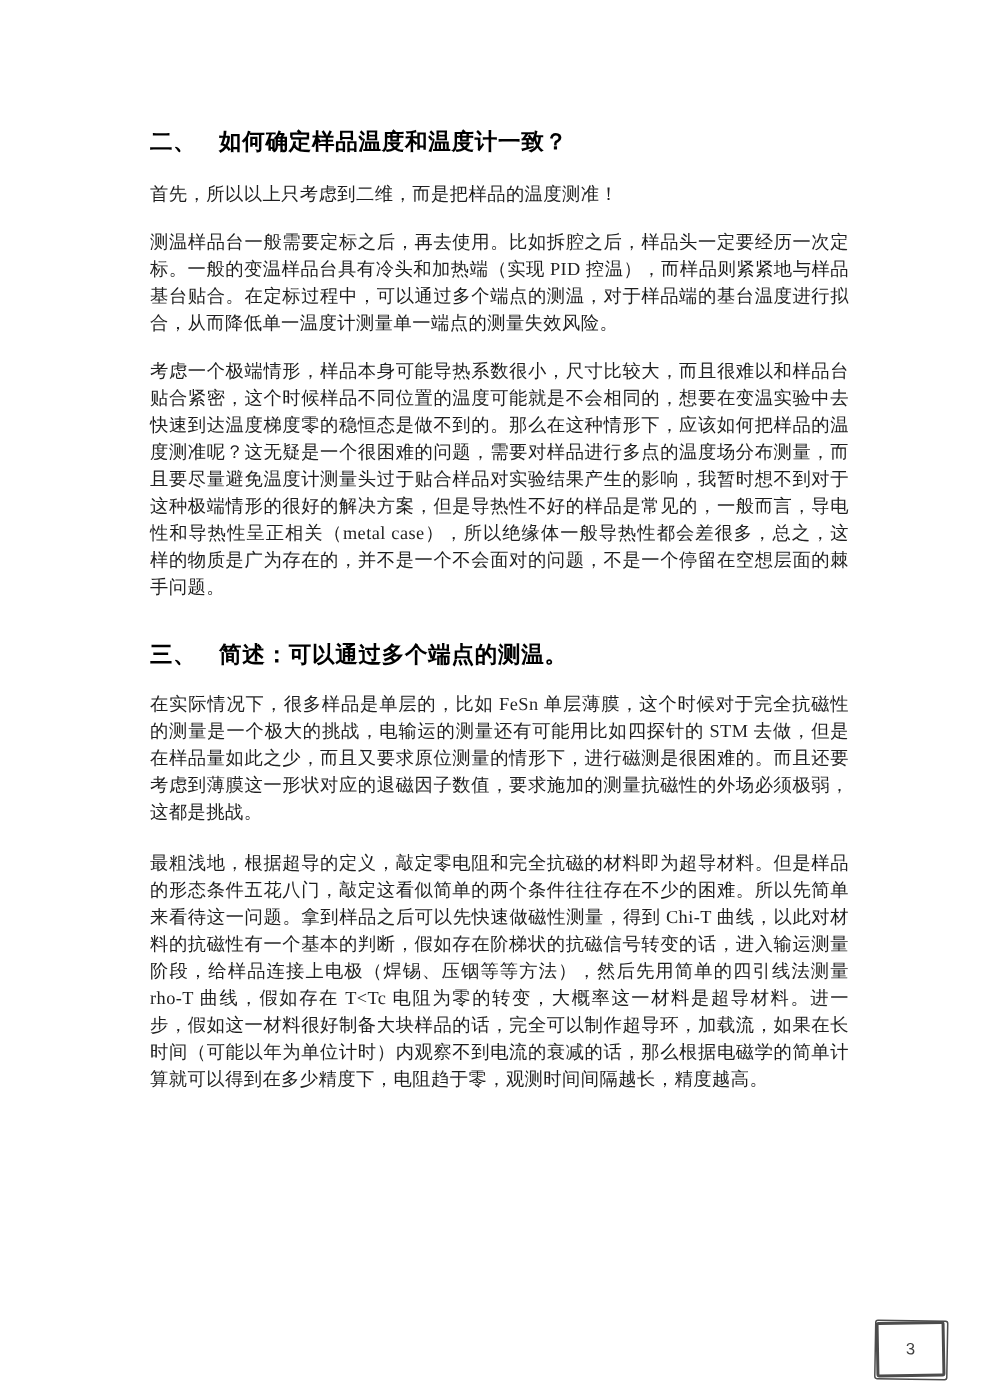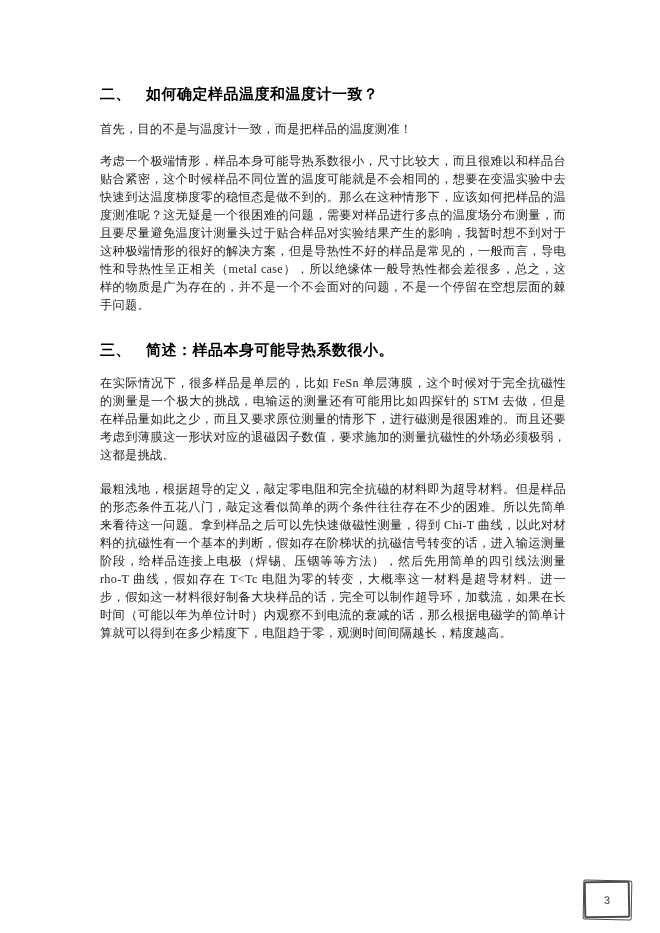--- a/index.html
+++ b/index.html
@@ -83,28 +83,29 @@
 <body>
 
 <div class="page">
   <main class="content">
 
     <section class="doc-section">
       <h2 class="heading">
         <span class="h-num">二、</span>
         <span class="h-title">如何确定样品温度和温度计一致？</span>
       </h2>
-      <p class="para first">首先，目的不是与温度计一致，而是把样品的温度测准！</p>
+      <p class="para first">首先，所以以上只考虑到二维，而是把样品的温度测准！</p>
+      <p class="para">测温样品台一般需要定标之后，再去使用。比如拆腔之后，样品头一定要经历一次定标。一般的变温样品台具有冷头和加热端（实现 PID 控温），而样品则紧紧地与样品基台贴合。在定标过程中，可以通过多个端点的测温，对于样品端的基台温度进行拟合，从而降低单一温度计测量单一端点的测量失效风险。</p>
       <p class="para">考虑一个极端情形，样品本身可能导热系数很小，尺寸比较大，而且很难以和样品台贴合紧密，这个时候样品不同位置的温度可能就是不会相同的，想要在变温实验中去快速到达温度梯度零的稳恒态是做不到的。那么在这种情形下，应该如何把样品的温度测准呢？这无疑是一个很困难的问题，需要对样品进行多点的温度场分布测量，而且要尽量避免温度计测量头过于贴合样品对实验结果产生的影响，我暂时想不到对于这种极端情形的很好的解决方案，但是导热性不好的样品是常见的，一般而言，导电性和导热性呈正相关（metal case），所以绝缘体一般导热性都会差很多，总之，这样的物质是广为存在的，并不是一个不会面对的问题，不是一个停留在空想层面的棘手问题。</p>
     </section>
 
     <section class="doc-section">
       <h2 class="heading">
         <span class="h-num">三、</span>
-        <span class="h-title">简述：样品本身可能导热系数很小。</span>
+        <span class="h-title">简述：可以通过多个端点的测温。</span>
       </h2>
       <p class="para">在实际情况下，很多样品是单层的，比如 FeSn 单层薄膜，这个时候对于完全抗磁性的测量是一个极大的挑战，电输运的测量还有可能用比如四探针的 STM 去做，但是在样品量如此之少，而且又要求原位测量的情形下，进行磁测是很困难的。而且还要考虑到薄膜这一形状对应的退磁因子数值，要求施加的测量抗磁性的外场必须极弱，这都是挑战。</p>
       <p class="para first">最粗浅地，根据超导的定义，敲定零电阻和完全抗磁的材料即为超导材料。但是样品的形态条件五花八门，敲定这看似简单的两个条件往往存在不少的困难。所以先简单来看待这一问题。拿到样品之后可以先快速做磁性测量，得到 Chi-T 曲线，以此对材料的抗磁性有一个基本的判断，假如存在阶梯状的抗磁信号转变的话，进入输运测量阶段，给样品连接上电极（焊锡、压铟等等方法），然后先用简单的四引线法测量 rho-T 曲线，假如存在 T&lt;Tc 电阻为零的转变，大概率这一材料是超导材料。进一步，假如这一材料很好制备大块样品的话，完全可以制作超导环，加载流，如果在长时间（可能以年为单位计时）内观察不到电流的衰减的话，那么根据电磁学的简单计算就可以得到在多少精度下，电阻趋于零，观测时间间隔越长，精度越高。</p>
     </section>
 
   </main>
 
   <div class="pagenum-box">
     <span>3</span>
   </div>

